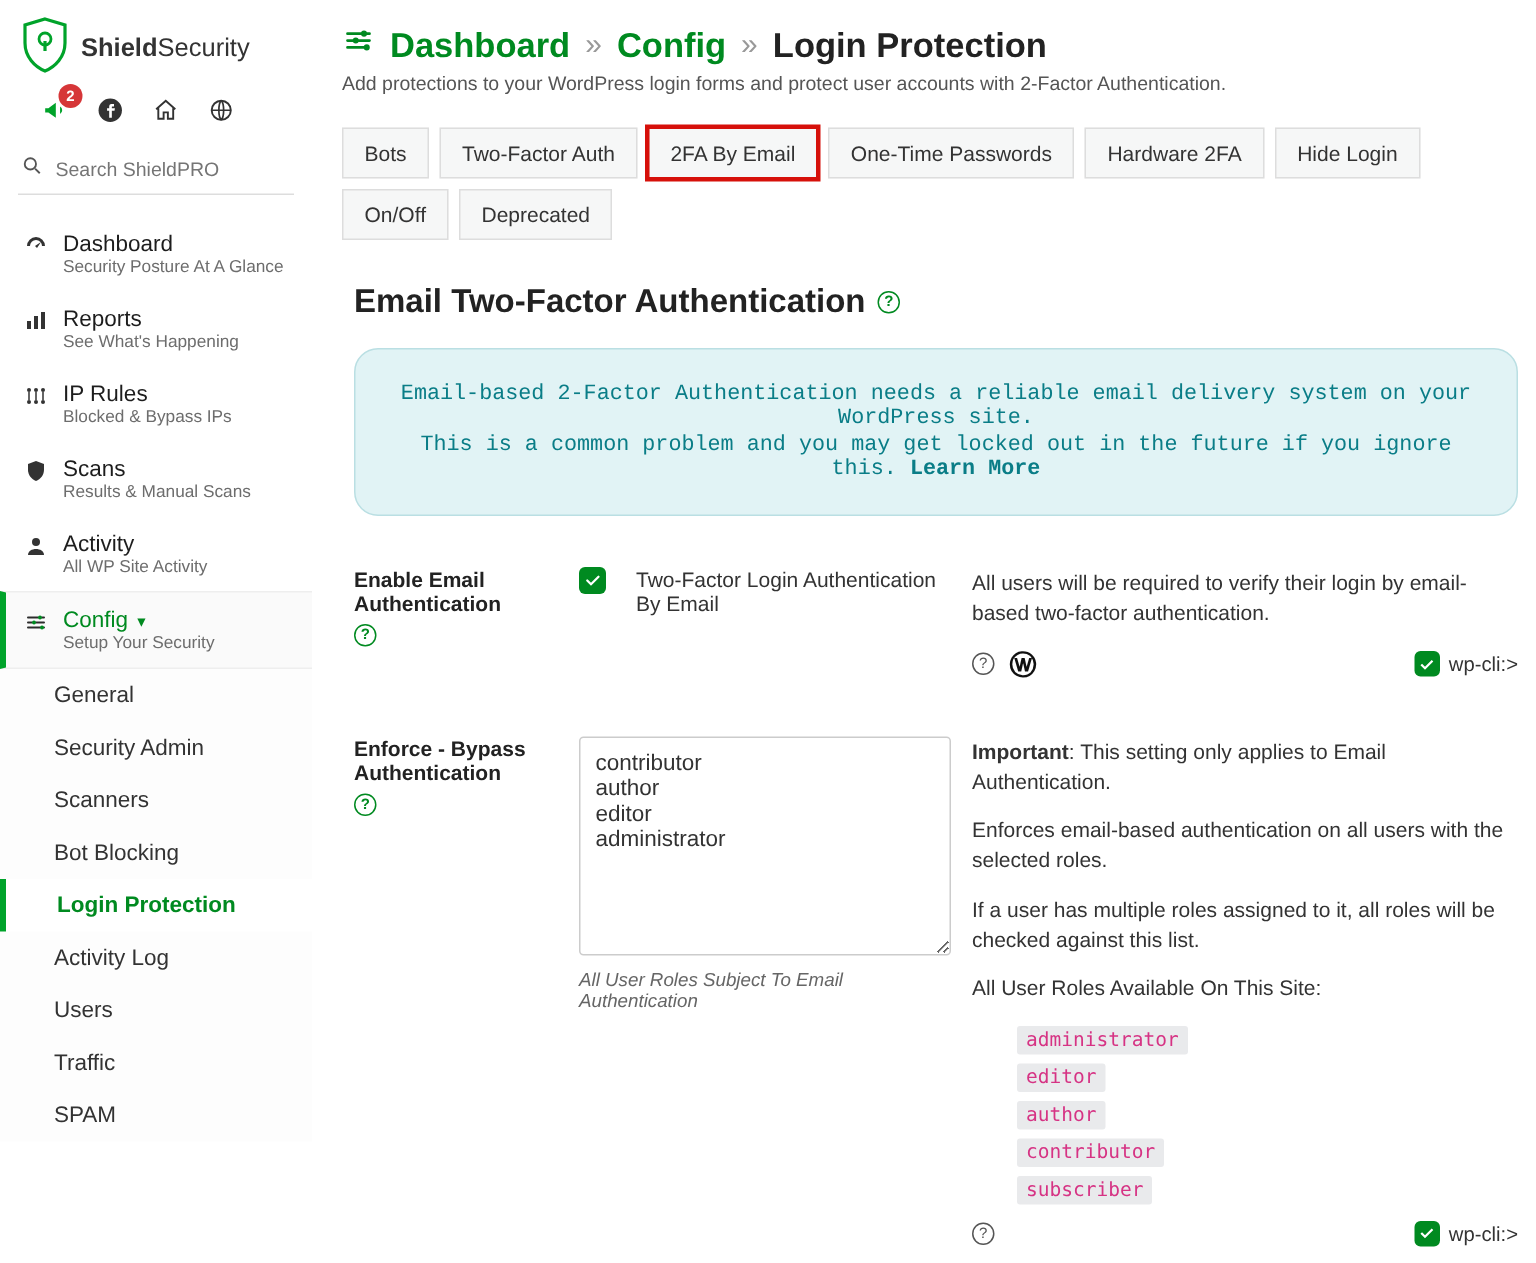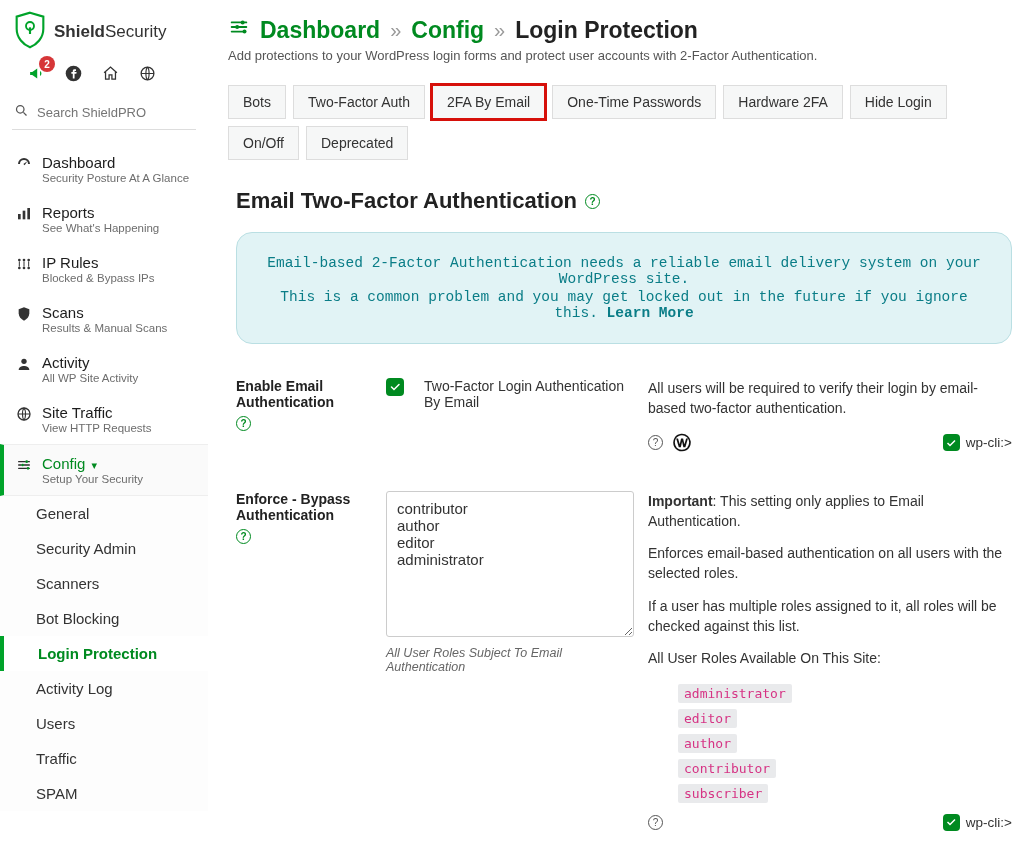--- a/index.html
+++ b/index.html
@@ -206,30 +206,20 @@
       <div class="nav-item">
         <span class="icon"><svg viewBox="0 0 24 24">
               <circle cx="12" cy="8" r="4"></circle>
               <path d="M4 21c0-4 4-6 8-6s8 2 8 6z"></path>
             </svg></span>
         <div>
             <div class="label">Activity</div>
             <div class="sub">All WP Site Activity</div>
           </div>
       </div>
-      <div class="nav-item">
-        <span class="icon"><svg viewBox="0 0 24 24">
-              <circle cx="12" cy="12" r="9" fill="none" stroke="#333" stroke-width="2"></circle>
-              <path d="M3 12h18M12 3c3 3 3 15 0 18M12 3c-3 3-3 15 0 18" fill="none" stroke="#333" stroke-width="1.6"></path>
-            </svg></span>
-        <div>
-            <div class="label">Site Traffic</div>
-            <div class="sub">View HTTP Requests</div>
-          </div>
-      </div>
       <div class="nav-item config">
         <span class="icon"><svg viewBox="0 0 24 24">
               <path d="M4 7h10M18 7h2M4 12h4M12 12h8M4 17h12M20 17h0" stroke="currentColor" stroke-width="2" stroke-linecap="round"></path>
               <circle cx="16" cy="7" r="2"></circle>
               <circle cx="10" cy="12" r="2"></circle>
               <circle cx="18" cy="17" r="2"></circle>
             </svg></span>
         <div>
             <div class="label"><span>Config</span> <span class="caret">▾</span></div>
             <div class="sub">Setup Your Security</div>

